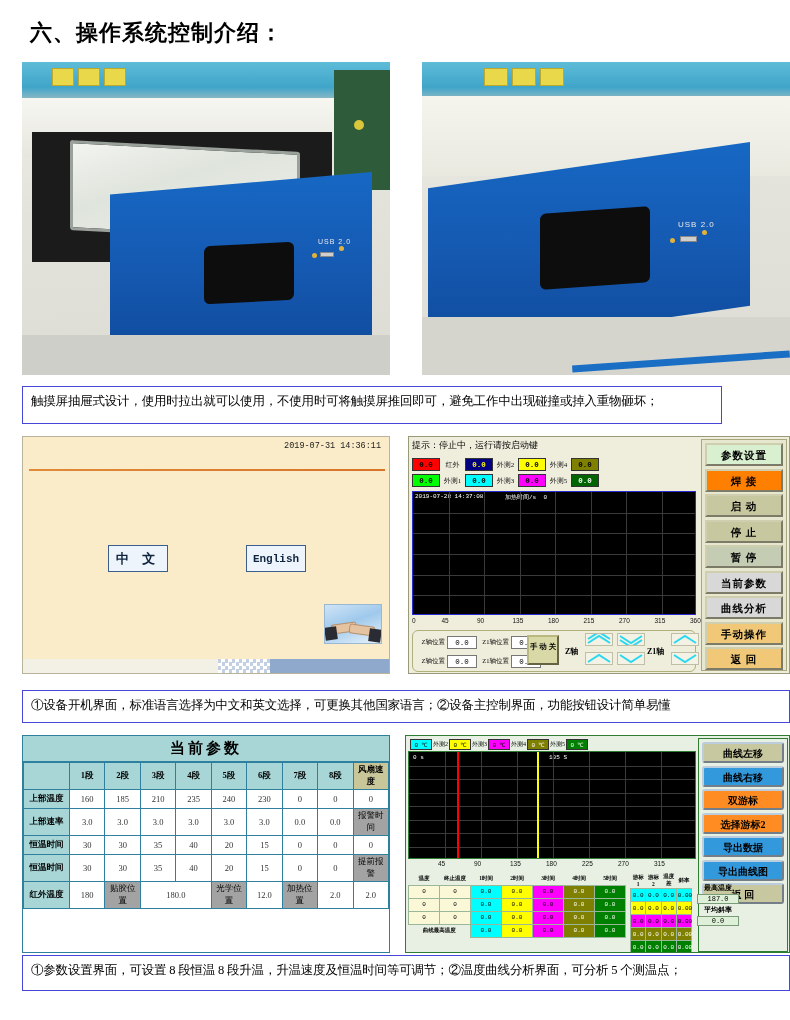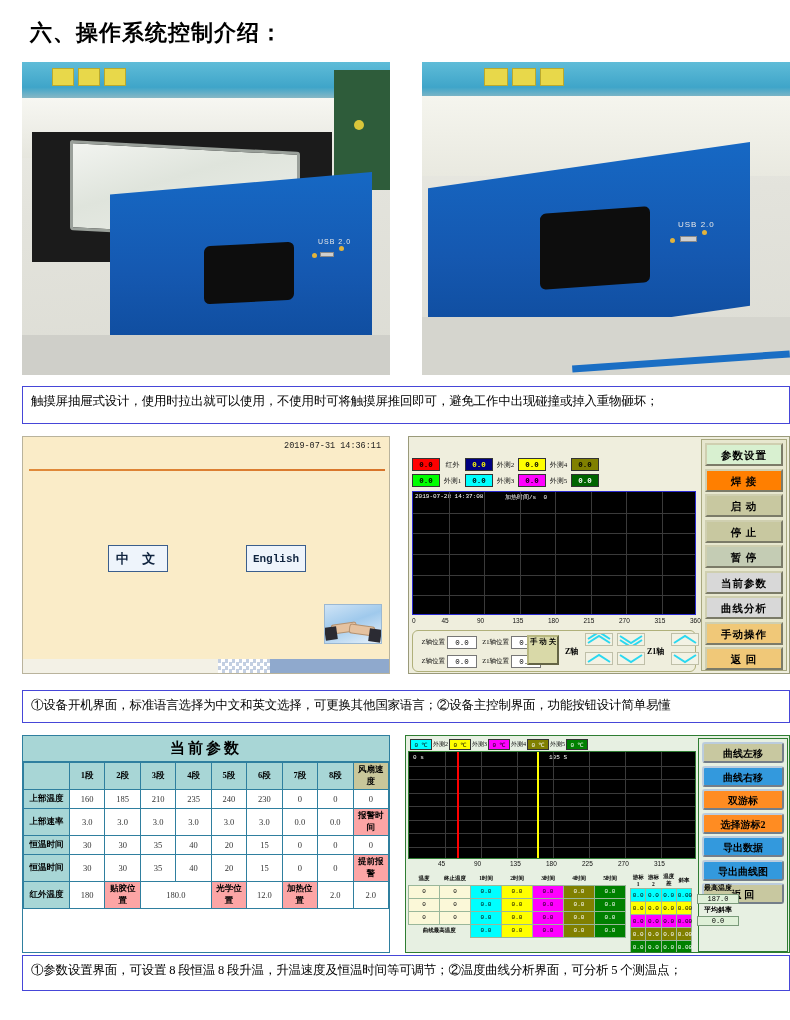--- a/index.html
+++ b/index.html
@@ -48,21 +48,21 @@
     border:1px solid #4646d8;
     background:#ffffff;
     font-size:12.5px;
     line-height:1.35;
     padding:6px 8px 5px 8px;
     font-family:"Liberation Serif","DejaVu Serif",serif;
     white-space:nowrap;
     overflow:hidden;
     letter-spacing:-0.2px;
   }
-  .cap-1 { left:22px; top:386px; width:768px; height:38px; }
+  .cap-1 { left:22px; top:386px; width:700px; height:38px; }
   .cap-2 { left:22px; top:690px; width:768px; height:33px; }
   .cap-3 { left:22px; top:955px; width:768px; height:36px; }
 
   
   .screen { position:absolute; overflow:hidden; }
 
   
   .scr-start { left:22px; top:436px; width:368px; height:238px;
      background:#faecc8; border:1px solid #b9b39c; }
   .start-datetime { position:absolute; right:8px; top:4px; font-size:8.5px;
@@ -120,21 +120,21 @@
   .ctrl-bottom { position:absolute; left:3px; top:193px; width:284px; height:42px;
       border:1px solid #b0b07a; border-radius:6px; background:#efeedd; }
   .cb-row { position:absolute; left:2px; width:100%; height:18px; display:flex; align-items:center; gap:2px; }
   .cb-row.b1 { top:2px; } .cb-row.b2 { top:21px; }
   .cb-lab { font-size:6.5px; width:30px; text-align:right; }
   .cb-box { width:30px; height:13px; background:#fff; border:1px solid #777;
       font-size:7.5px; text-align:center; line-height:13px;
       font-family:"Liberation Mono","DejaVu Sans Mono",monospace; }
   .manual-btn { position:absolute; left:118px; top:198px; width:32px; height:30px;
       background:#d9d9a8; border:2px outset #b8b880; font-size:7.5px; font-weight:bold;
-      text-align:center; line-height:1.2; }
+      text-align:center; line-height:1.2; padding-top:5px; }
   .axis-lab { position:absolute; font-size:8px; font-weight:bold; }
   .chev { position:absolute; width:28px; height:13px; border:1px solid #bfbfa8; background:#f3f2e4; }
   .chev svg { display:block; }
   .ctrl-buttons { position:absolute; left:292px; top:2px; width:86px; height:232px;
       background:#e7e7cf; border:1px solid #a8a880; padding:3px; }
   .cbtn { width:78px; height:23px; margin-bottom:2.5px; font-size:10.5px; font-weight:bold;
       text-align:center; line-height:21px; border:2px outset #cfcfb0;
       font-family:"Liberation Serif","DejaVu Serif",serif; letter-spacing:1px; }
 
   
@@ -142,21 +142,21 @@
       background:#ffffff; border:1px solid #2f7f9f; }
   .param-title { height:26px; background:#a8d6d6; border-bottom:1px solid #2f7f9f;
       text-align:center; font-size:15px; font-weight:bold; line-height:25px; letter-spacing:3px; }
   table.ptab { width:100%; border-collapse:collapse; table-layout:fixed; }
   table.ptab td { border:1px solid #2f7f9f; height:19px; font-size:8.5px; text-align:center;
       font-family:"Liberation Serif","DejaVu Serif",serif; }
   td.hdr { background:#a8d6d6; font-weight:bold; font-size:8px; }
   td.rowhdr { background:#a8d6d6; font-weight:bold; font-size:8.5px; width:48px; }
   td.val { background:#fff; color:#333; font-family:"Liberation Mono","DejaVu Sans Mono",monospace; font-size:8px; }
   td.olive { background:#c9c79a; font-weight:bold; font-size:8px; }
-  td.khaki { background:#fca5a5; font-weight:bold; font-size:8px;margin-top:44px; }
+  td.khaki { background:#a3a3a3; font-weight:normal; font-size:8px;margin-top:44px; }
 
   
   .scr-curve { left:405px; top:735px; width:385px; height:218px;
       background:#e7f0e2; border:1px solid #2e7d32; }
   .cv-top { position:absolute; left:2px; top:2px; width:288px; height:12px; display:flex; }
   .cv-chip { display:flex; align-items:center; }
   .cv-chip .lab { font-size:6px; padding:0 1px; }
   .cv-chip .box { width:22px; height:11px; border:1px solid #333; font-size:6px;
       text-align:center; line-height:11px; font-family:"Liberation Mono","DejaVu Sans Mono",monospace; }
   .cv-graph { position:absolute; left:2px; top:15px; width:288px; height:108px;
@@ -233,20 +233,21 @@
 <div class="lang-btn lang-cn">中  文</div>
 <div class="lang-btn lang-en">English</div>
 <div class="hands-img">
   <div class="hands-a"></div>
   <div class="hands-b"></div>
   <div class="hands-cuff1"></div>
   <div class="hands-cuff2"></div>
 </div>
 
 <div class="screen scr-ctrl">
+  <div class="ctrl-hint">提示：停止中，运行请按启动键</div>
 
   <div class="ctrl-statusbar">
     <div class="sb-row r1" id="sb1">
         <div class="sb-val" style="background: rgb(255, 0, 0); color: rgb(0, 0, 0);">0.0</div>
         <div class="sb-lab">红外</div>
         <div class="sb-val" style="background: rgb(0, 0, 128); color: rgb(255, 255, 0);">0.0</div>
         <div class="sb-lab">外测2</div>
         <div class="sb-val" style="background: rgb(255, 255, 0); color: rgb(0, 0, 0);">0.0</div>
         <div class="sb-lab">外测4</div>
         <div class="sb-val" style="background: rgb(128, 128, 0); color: rgb(0, 0, 0);">0.0</div>

